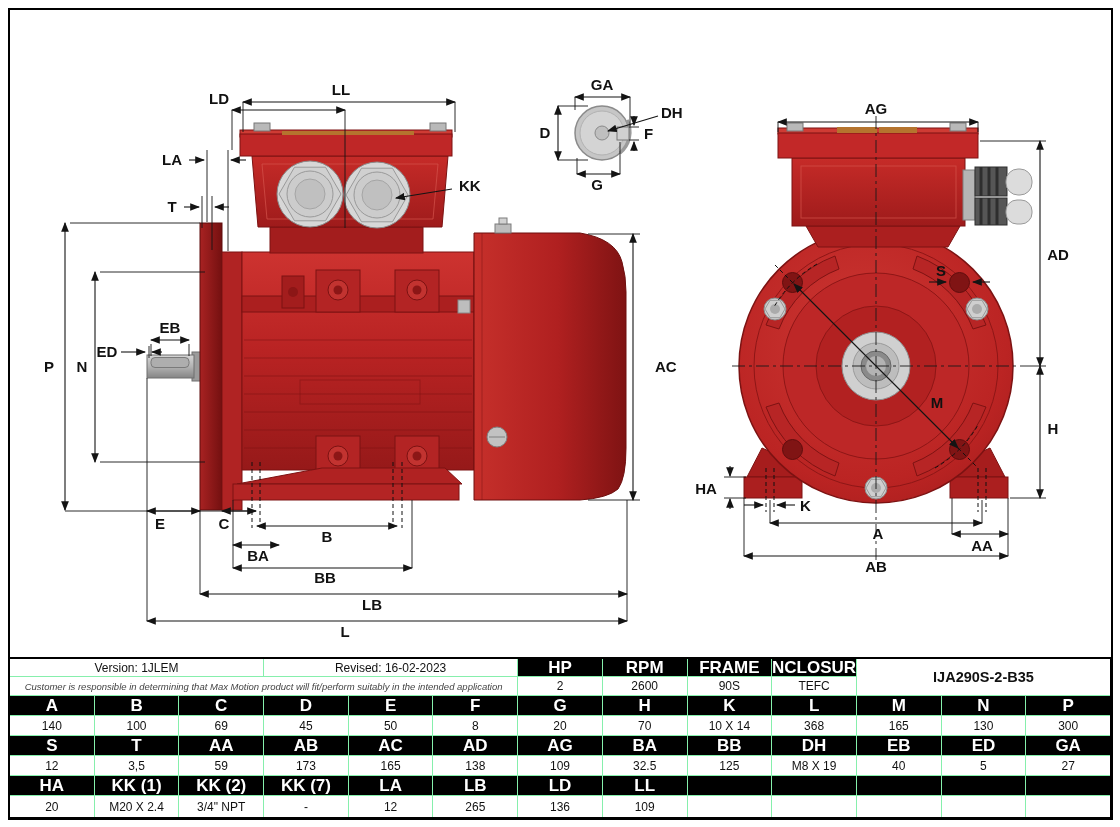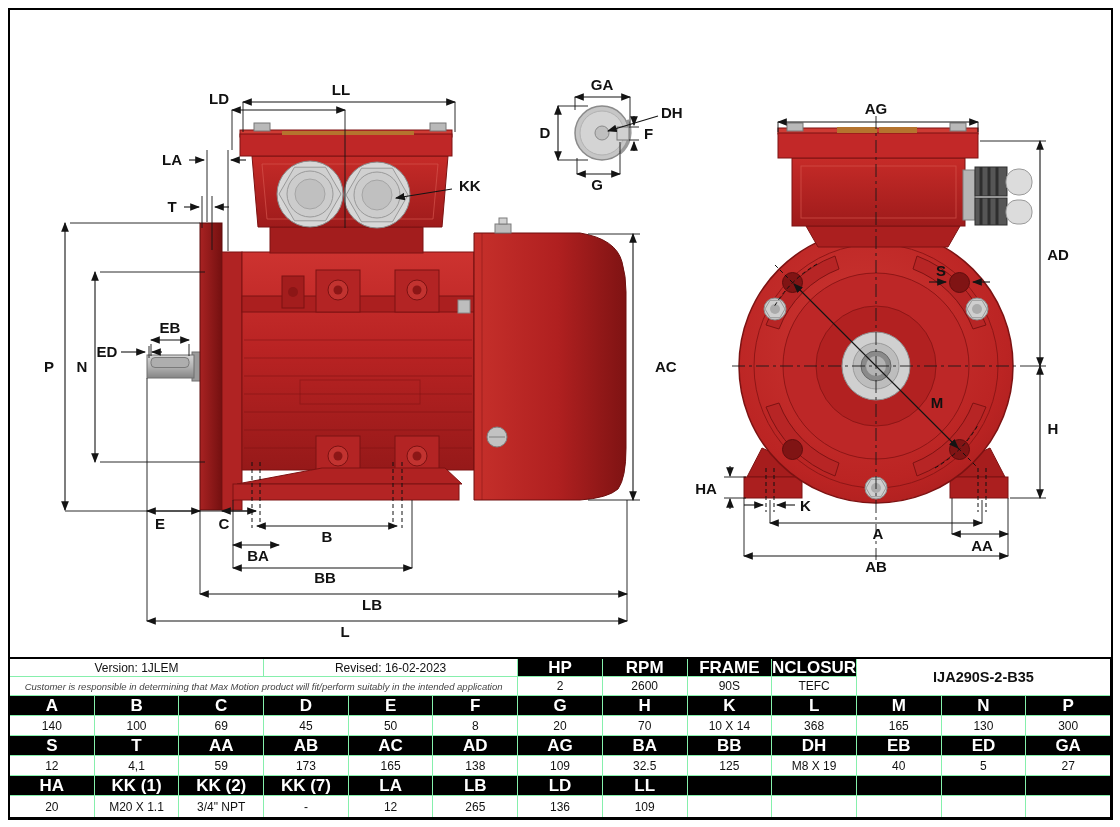--- a/index.html
+++ b/index.html
@@ -434,21 +434,21 @@
   <div class="cell hdr">AD</div>
   <div class="cell hdr">AG</div>
   <div class="cell hdr">BA</div>
   <div class="cell hdr">BB</div>
   <div class="cell hdr">DH</div>
   <div class="cell hdr">EB</div>
   <div class="cell hdr">ED</div>
   <div class="cell hdr">GA</div>
 
   <div class="cell">12</div>
-  <div class="cell">4,1</div>
+  <div class="cell">3,5</div>
   <div class="cell">59</div>
   <div class="cell">173</div>
   <div class="cell">165</div>
   <div class="cell">138</div>
   <div class="cell">109</div>
   <div class="cell">32.5</div>
   <div class="cell">125</div>
   <div class="cell">M8 X 19</div>
   <div class="cell">40</div>
   <div class="cell">5</div>
@@ -462,21 +462,21 @@
   <div class="cell hdr">LB</div>
   <div class="cell hdr">LD</div>
   <div class="cell hdr">LL</div>
   <div class="cell hdr"></div>
   <div class="cell hdr"></div>
   <div class="cell hdr"></div>
   <div class="cell hdr"></div>
   <div class="cell hdr"></div>
 
   <div class="cell">20</div>
-  <div class="cell">M20 X 1.1</div>
+  <div class="cell">M20 X 2.4</div>
   <div class="cell">3/4" NPT</div>
   <div class="cell">-</div>
   <div class="cell">12</div>
   <div class="cell">265</div>
   <div class="cell">136</div>
   <div class="cell">109</div>
   <div class="cell"></div>
   <div class="cell"></div>
   <div class="cell"></div>
   <div class="cell"></div>

